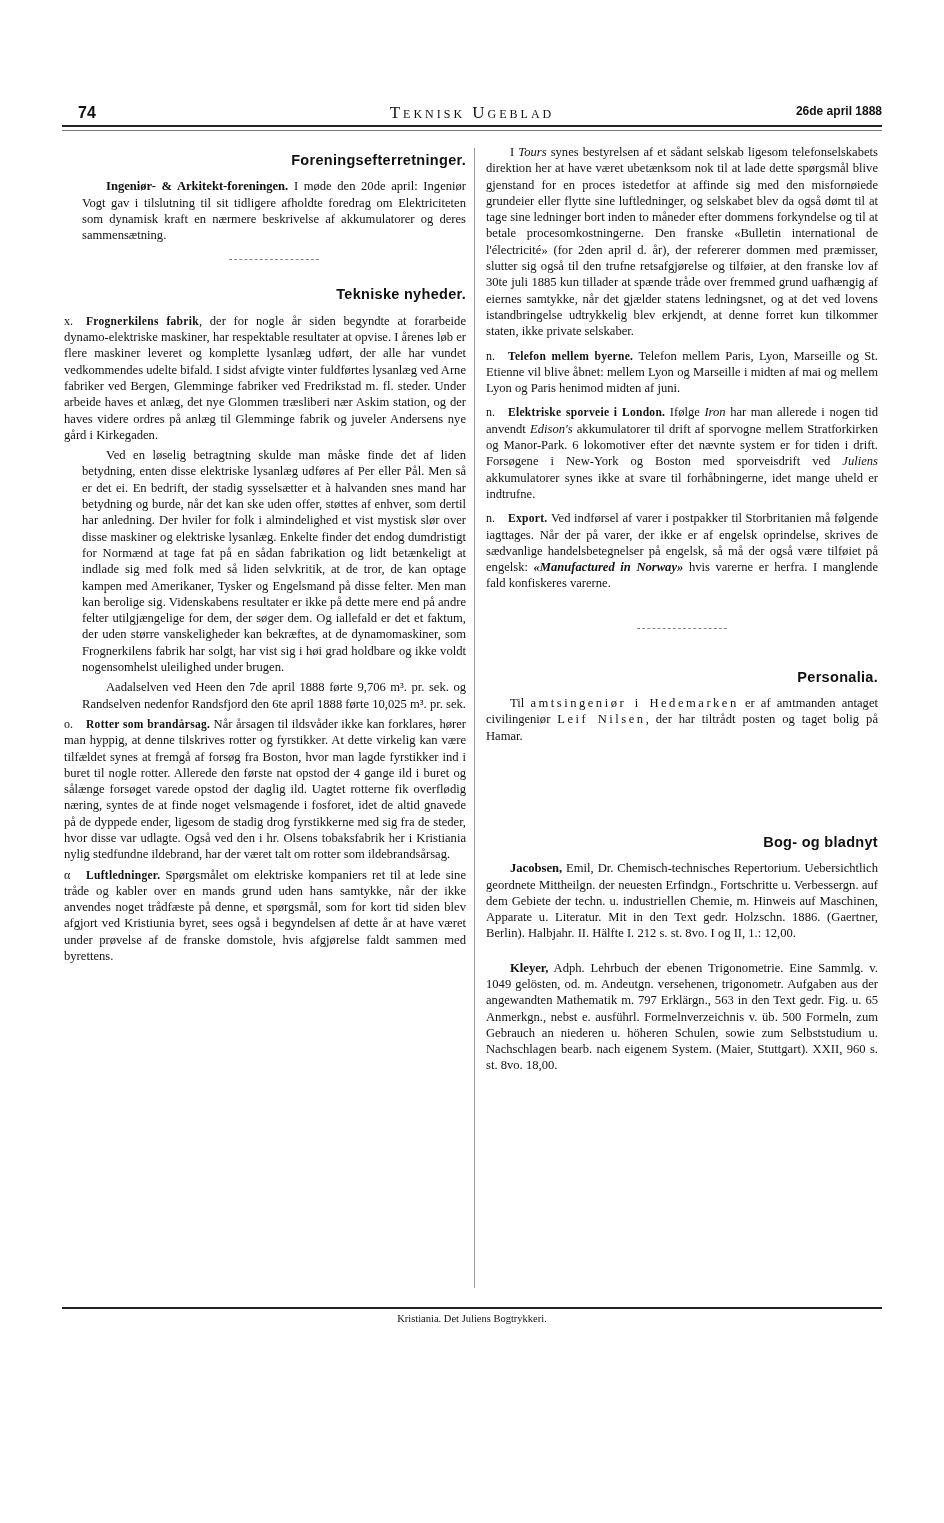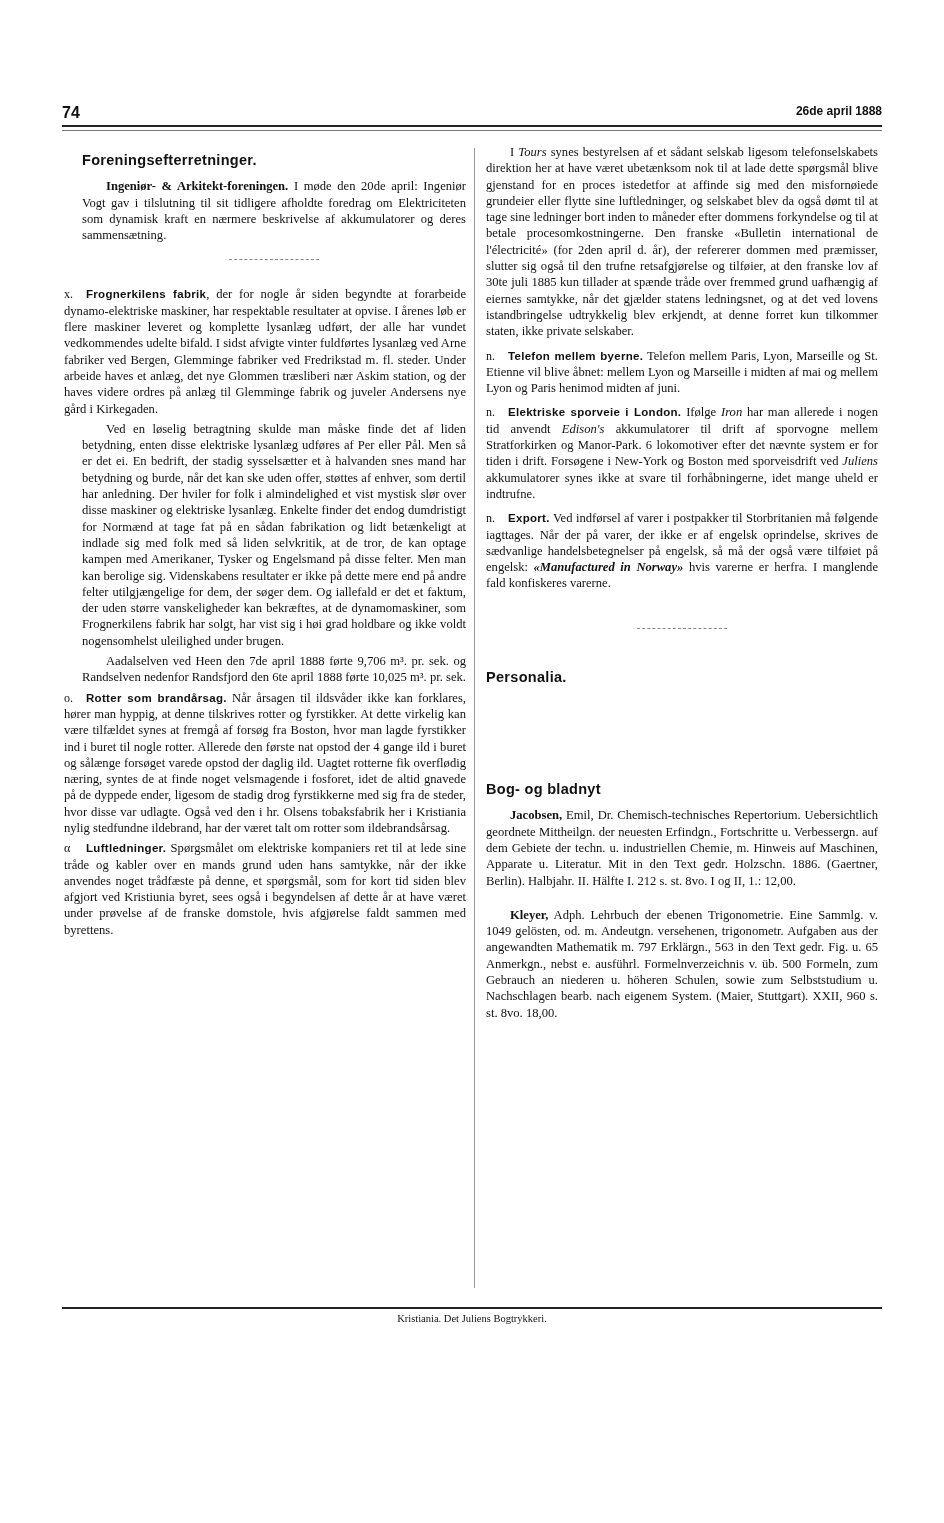--- a/index.html
+++ b/index.html
@@ -1,61 +1,63 @@
 <!DOCTYPE html>
 <html><head>
 <meta charset="utf-8">
 <style>
   html, body { margin: 0; padding: 0; background: #ffffff; }
   body { width: 944px; height: 1523px; position: relative; overflow: hidden; color: #111; font-family: "Liberation Serif", "DejaVu Serif", serif; }
   .page { position: absolute; left: 0; top: 0; width: 944px; height: 1523px; }
   .header { position: absolute; left: 62px; top: 104px; width: 820px; height: 24px; }
-  .page-num { position: absolute; left: 0; top: 0; font-family: "Liberation Sans", "DejaVu Sans", sans-serif; font-weight: bold; font-size: 16px; }
+  .page-num { position: absolute; left: 16px; top: 0; font-family: "Liberation Sans", "DejaVu Sans", sans-serif; font-weight: bold; font-size: 16px; }
   .journal { position: absolute; left: 0; width: 820px; top: -1px; text-align: center; font-family: "Liberation Serif", serif; font-size: 17px; letter-spacing: 3px; font-variant: small-caps; }
   .date { position: absolute; right: 0; top: 0; font-family: "Liberation Sans", sans-serif; font-weight: bold; font-size: 12px; }
   .rule-top { position: absolute; left: 62px; top: 125px; width: 820px; border-top: 2px solid #222; }
   .rule-top2 { position: absolute; left: 62px; top: 130px; width: 820px; border-top: 1px solid #777; }
   .col { position: absolute; top: 144px; font-size: 12.6px; line-height: 16.3px; text-align: justify; }
   .col-left { left: 82px; width: 384px; }
   .col-right { left: 486px; width: 392px; }
   .col-divider { position: absolute; left: 474px; top: 148px; width: 0; height: 1140px; border-left: 1px solid #999; }
-  h2 { font-family: "Liberation Sans", "DejaVu Sans", sans-serif; font-weight: bold; font-size: 14.5px; text-align: left; margin: 8px 0 10px 0; letter-spacing: 0.3px; }
+  h2 { font-family: "Liberation Sans", "DejaVu Sans", sans-serif; font-weight: bold; font-size: 14.5px; text-align: right; margin: 8px 0 10px 0; letter-spacing: 0.3px; }
   p { margin: 0 0 4px 0; }
   .indent { text-indent: 24px; }
   .hang { margin-left: -18px; }
   .mark { display: inline-block; width: 22px; font-size: 12px; }
-  .lead { font-family: Liberation Sans, sans-serif; font-weight: bold; font-size: 11.5px; letter-spacing: 0.3px; }
+  .lead { font-family: Liberation Serif, serif; font-weight: bold; font-size: 11.5px; letter-spacing: 0.3px; }
   .bold { font-weight: bold; }
   .spaced { letter-spacing: 2.5px; }
   .sep { width: 90px; margin: 16px auto 26px auto; border-top: 1px dashed #888; }
   .footer-rule { position: absolute; left: 62px; top: 1307px; width: 820px; border-top: 2px solid #222; }
   .footer { position: absolute; left: 62px; top: 1313px; width: 820px; text-align: center; font-size: 10.5px; }
 </style>
 </head>
 <body>
 
 <div class="page">
 
   <div class="header">
     <span class="page-num">74</span>
+    <div class="journal">Teknisk Ugeblad</div>
     <span class="date">26de april 1888</span>
   </div>
   <div class="rule-top"></div>
   <div class="rule-top2"></div>
 
   <div class="col-divider"></div>
 
   <div class="col col-left">
     <h2>Foreningsefterretninger.</h2>
     <p class="indent">
       <span class="bold">Ingeniør- &amp; Arkitekt-foreningen.</span><span> I møde den 20de april: Ingeniør Vogt gav i tilslutning til sit tidligere afholdte foredrag om Elektriciteten som dynamisk kraft en nærmere beskrivelse af akkumulatorer og deres sammensætning.</span>
     </p>
 
     <div class="sep"></div>
 
+    <h2>Tekniske nyheder.</h2>
 
     <p class="hang">
       <span class="mark">x.</span><span class="lead">Frognerkilens fabrik</span><span>, der for nogle år siden begyndte at forarbeide dynamo-elektriske maskiner, har respektable resultater at opvise. I årenes løb er flere maskiner leveret og komplette lysanlæg udført, der alle har vundet vedkommendes udelte bifald. I sidst afvigte vinter fuldførtes lysanlæg ved Arne fabriker ved Bergen, Glemminge fabriker ved Fredrikstad m. fl. steder. Under arbeide haves et anlæg, det nye Glommen træsliberi nær Askim station, og der haves videre ordres på anlæg til Glemminge fabrik og juveler Andersens nye gård i Kirkegaden.</span>
     </p>
     <p class="indent">Ved en løselig betragtning skulde man måske finde det af liden betydning, enten disse elektriske lysanlæg udføres af Per eller Pål. Men så er det ei. En bedrift, der stadig sysselsætter et à halvanden snes mand har betydning og burde, når det kan ske uden offer, støttes af enhver, som dertil har anledning. Der hviler for folk i almindelighed et vist mystisk slør over disse maskiner og elektriske lysanlæg. Enkelte finder det endog dumdristigt for Normænd at tage fat på en sådan fabrikation og lidt betænkeligt at indlade sig med folk med så liden selvkritik, at de tror, de kan optage kampen med Amerikaner, Tysker og Engelsmand på disse felter. Men man kan berolige sig. Videnskabens resultater er ikke på dette mere end på andre felter utilgjængelige for dem, der søger dem. Og iallefald er det et faktum, der uden større vanskeligheder kan bekræftes, at de dynamomaskiner, som Frognerkilens fabrik har solgt, har vist sig i høi grad holdbare og ikke voldt nogensomhelst uleilighed under brugen.</p>
 
     <p class="indent">Aadalselven ved Heen den 7de april 1888 førte 9,706 m³. pr. sek. og Randselven nedenfor Randsfjord den 6te april 1888 førte 10,025 m³. pr. sek.</p>
 
     <p class="hang">
       <span class="mark">o.</span><span class="lead">Rotter som brandårsag.</span><span> Når årsagen til ildsvåder ikke kan forklares, hører man hyppig, at denne tilskrives rotter og fyrstikker. At dette virkelig kan være tilfældet synes at fremgå af forsøg fra Boston, hvor man lagde fyrstikker ind i buret til nogle rotter. Allerede den første nat opstod der 4 gange ild i buret og sålænge forsøget varede opstod der daglig ild. Uagtet rotterne fik overflødig næring, syntes de at finde noget velsmagende i fosforet, idet de altid gnavede på de dyppede ender, ligesom de stadig drog fyrstikkerne med sig fra de steder, hvor disse var udlagte. Også ved den i hr. Olsens tobaksfabrik her i Kristiania nylig stedfundne ildebrand, har der været talt om rotter som ildebrandsårsag.</span>
@@ -79,20 +81,23 @@
       <span class="mark">n.</span><span class="lead">Elektriske sporveie i London.</span><span> Ifølge </span><i>Iron</i><span> har man allerede i nogen tid anvendt </span><i>Edison's</i><span> akkumulatorer til drift af sporvogne mellem Stratforkirken og Manor-Park. 6 lokomotiver efter det nævnte system er for tiden i drift. Forsøgene i New-York og Boston med sporveisdrift ved </span><i>Juliens</i><span> akkumulatorer synes ikke at svare til forhåbningerne, idet mange uheld er indtrufne.</span>
     </p>
 
     <p style="margin-top:8px;">
       <span class="mark">n.</span><span class="lead">Export.</span><span> Ved indførsel af varer i postpakker til Storbritanien må følgende iagttages. Når der på varer, der ikke er af engelsk oprindelse, skrives de sædvanlige handelsbetegnelser på engelsk, så må der også være tilføiet på engelsk: </span><i class="bold">«Manufactured in Norway»</i><span> hvis varerne er herfra. I manglende fald konfiskeres varerne.</span>
     </p>
 
     <div class="sep" style="margin: 36px auto 40px auto;"></div>
 
     <h2>Personalia.</h2>
+    <p class="indent">
+      <span>Til </span><span class="spaced">amtsingeniør i Hedemarken</span><span> er af amtmanden antaget civilingeniør </span><span class="spaced">Leif Nilsen</span><span>, der har tiltrådt posten og taget bolig på Hamar.</span>
+    </p>
 
     <div style="height:78px;"></div>
 
     <h2>Bog- og bladnyt</h2>
 
     <p class="indent">
       <span class="bold">Jacobsen,</span><span> Emil, Dr. Chemisch-technisches Repertorium. Uebersichtlich geordnete Mittheilgn. der neuesten Erfindgn., Fortschritte u. Verbessergn. auf dem Gebiete der techn. u. industriellen Chemie, m. Hinweis auf Maschinen, Apparate u. Literatur. Mit in den Text gedr. Holzschn. 1886. (Gaertner, Berlin). Halbjahr. II. Hälfte I. 212 s. st. 8vo. I og II, 1.: 12,00.</span>
     </p>
     <p class="indent" style="margin-top:18px;">
       <span class="bold">Kleyer,</span><span> Adph. Lehrbuch der ebenen Trigonometrie. Eine Sammlg. v. 1049 gelösten, od. m. Andeutgn. versehenen, trigonometr. Aufgaben aus der angewandten Mathematik m. 797 Erklärgn., 563 in den Text gedr. Fig. u. 65 Anmerkgn., nebst e. ausführl. Formelnverzeichnis v. üb. 500 Formeln, zum Gebrauch an niederen u. höheren Schulen, sowie zum Selbststudium u. Nachschlagen bearb. nach eigenem System. (Maier, Stuttgart). XXII, 960 s. st. 8vo. 18,00.</span>

